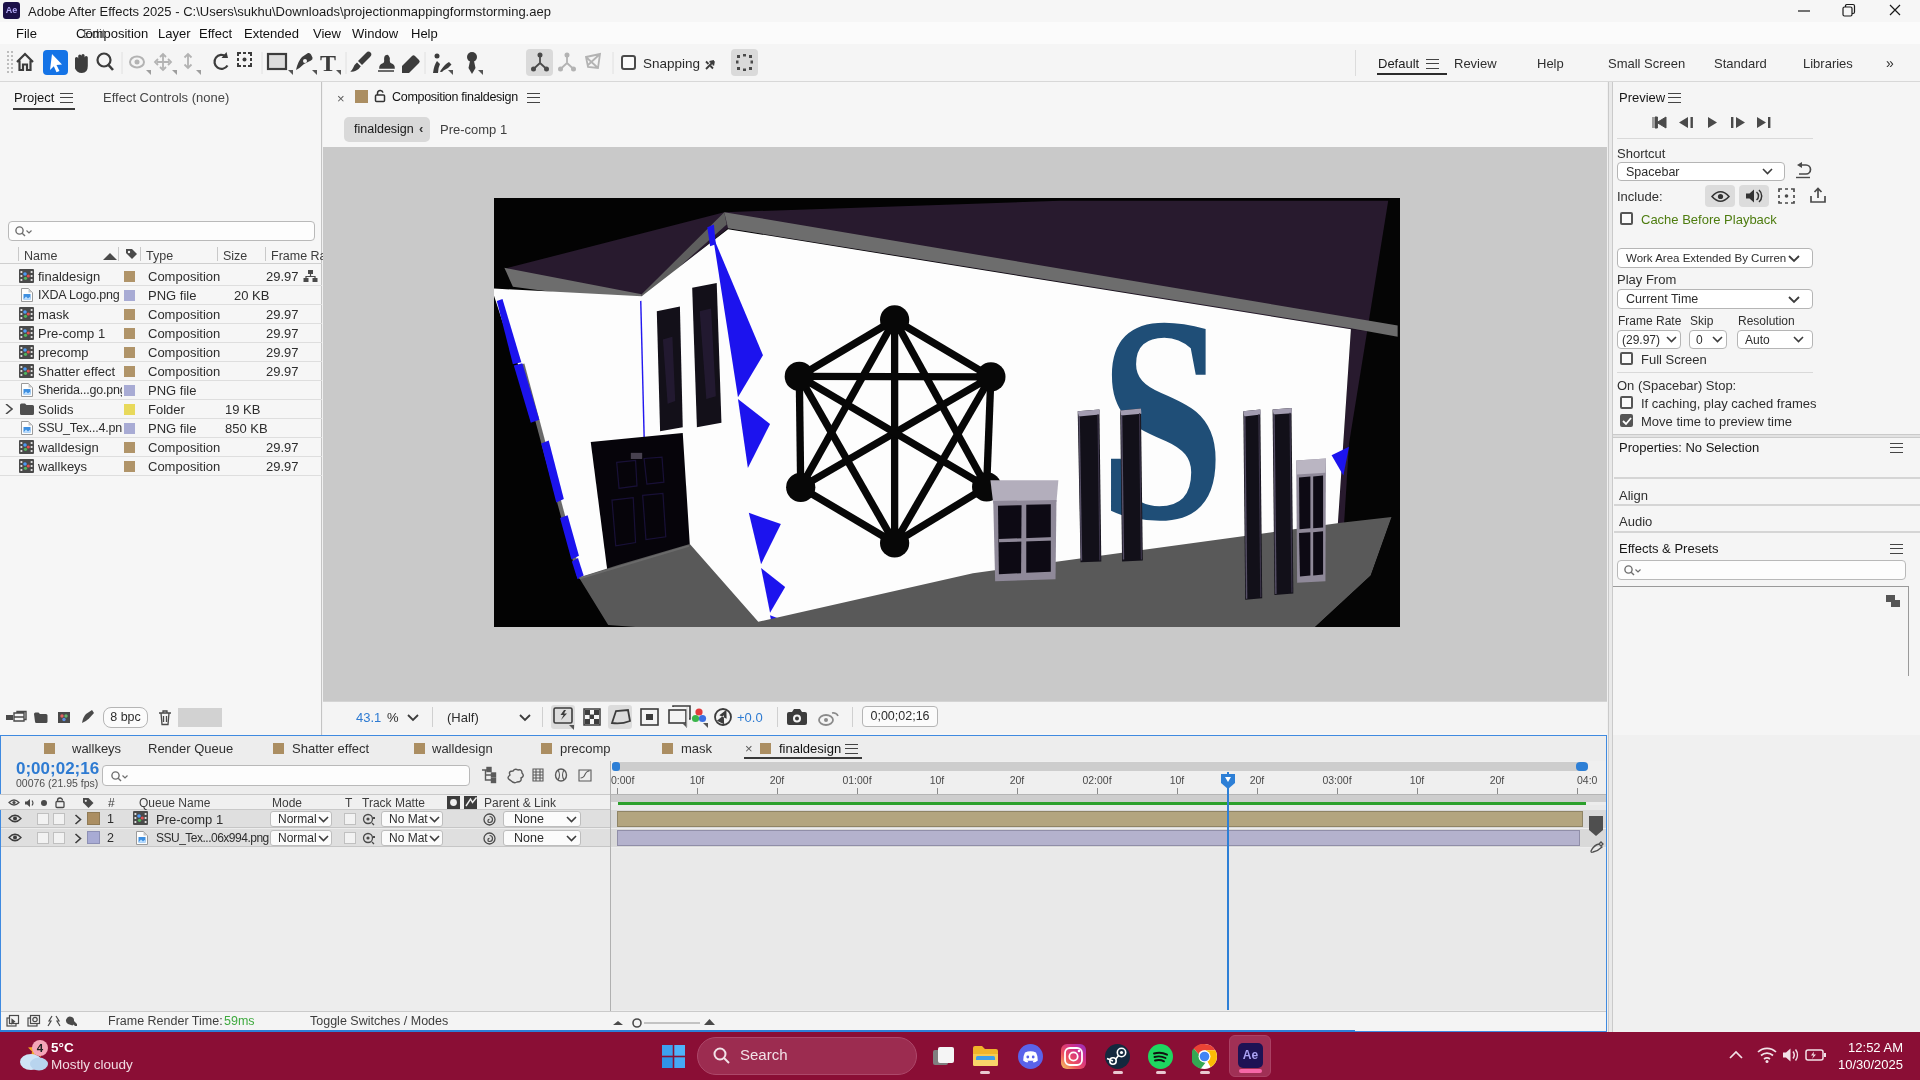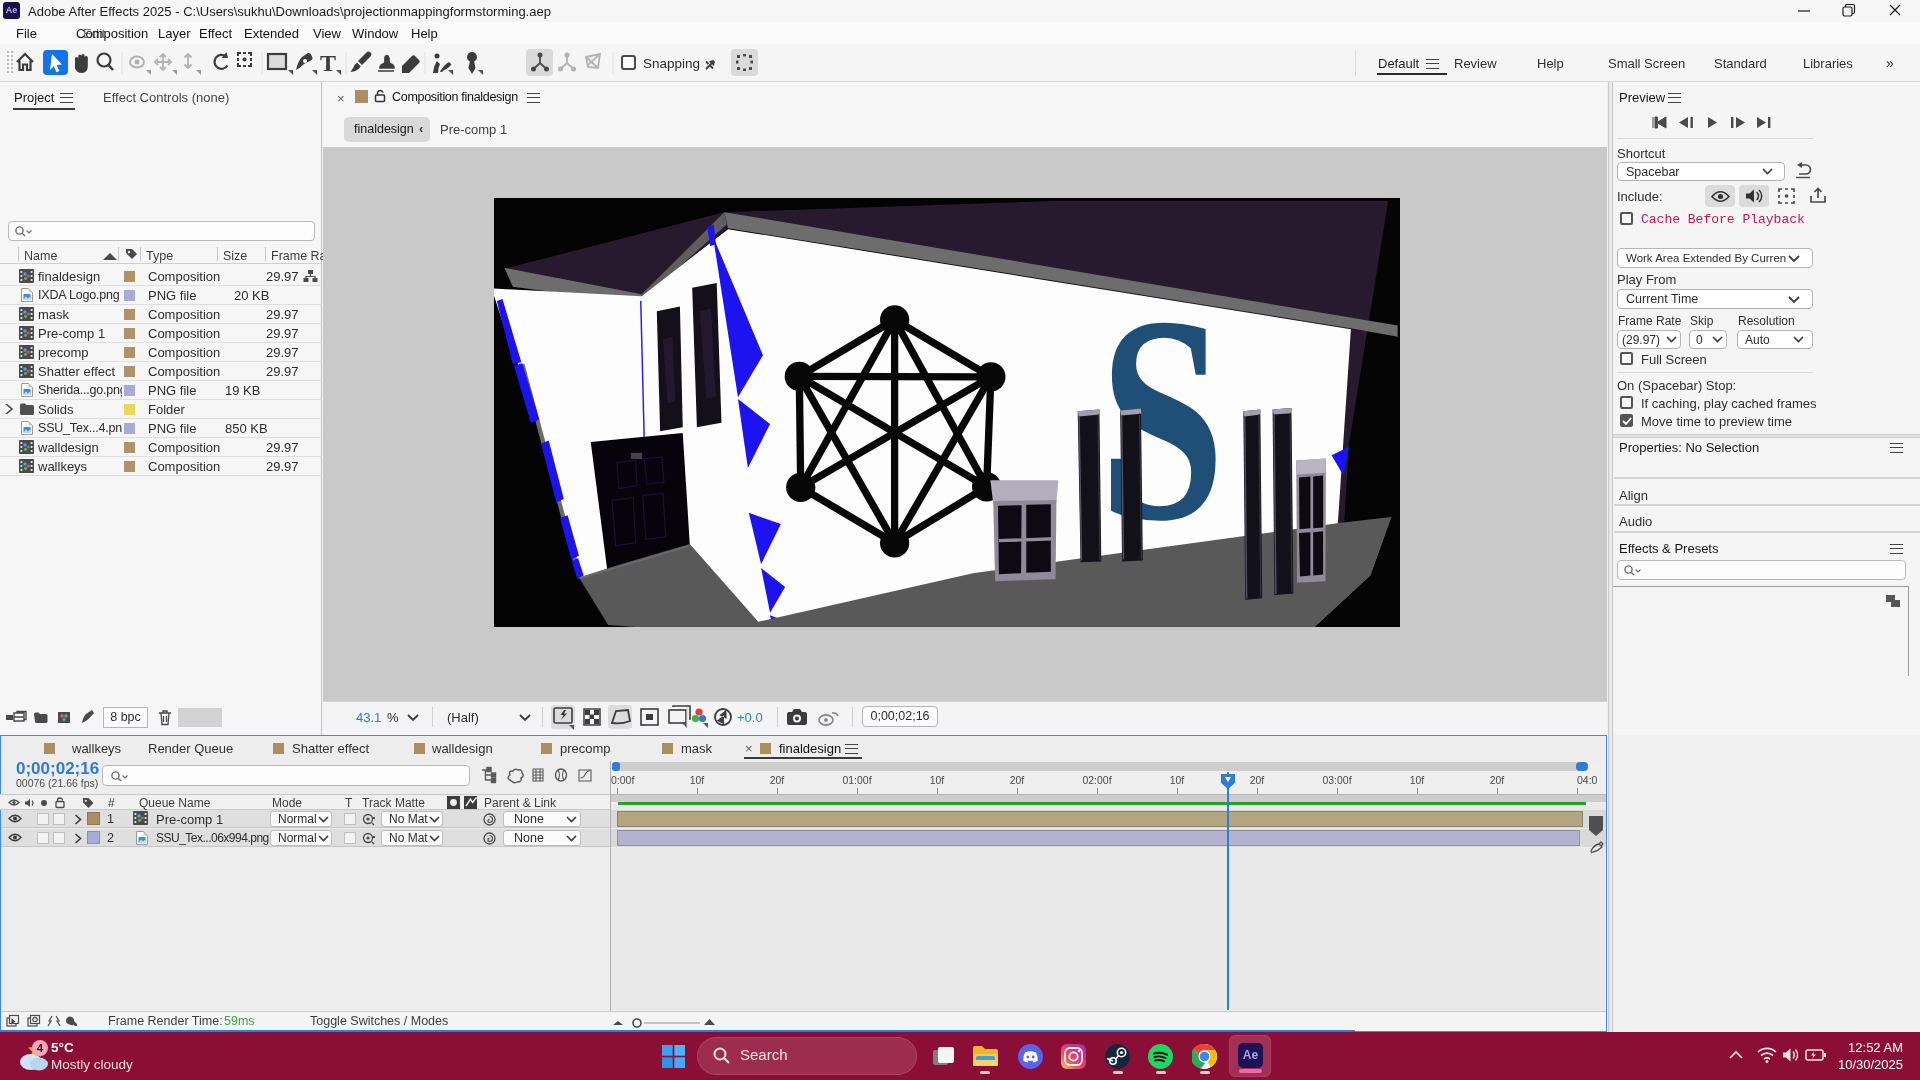--- a/index.html
+++ b/index.html
@@ -281,21 +281,21 @@
 <div class="abs" style="left:0;top:399px;width:322px;height:1px;background:#dedede;"></div>
 <svg class="abs" style="left:21px;top:383px;" width="12" height="14" viewBox="0 0 12 14">
     <path d="M0.5 0.5 h7 l4 4 v9 h-11 z" fill="#fdfdfd" stroke="#9a9a9a" stroke-width="1"></path>
     <path d="M7.5 0.5 l4 4 h-4 z" fill="#c7c7c7"></path>
     <rect x="2.5" y="6" width="7" height="5.5" fill="#3e8fe0"></rect>
     <path d="M2.5 11.5 l2.5 -3 l2 2 l1.5 -1.5 l1 1 v1.5 z" fill="#bfe0ff"></path>
   </svg>
 <div class="abs" style="left:38px;top:383px;font-size:12.5px;letter-spacing:-0.2px;color:#2d2d2d;white-space:nowrap;overflow:hidden;width:84px;">Sherida...go.png</div>
 <div class="abs" style="left:124px;top:385px;width:11px;height:11px;background:#a8abd4;"></div>
 <div class="abs" style="left:148px;top:383px;font-size:13px;color:#2d2d2d;">PNG file</div>
-<div class="abs" style="left:225px;top:383px;font-size:13px;color:#2d2d2d;">19 KB</div>
+<div class="abs" style="left:225px;top:402px;font-size:13px;color:#2d2d2d;">19 KB</div>
 <div class="abs" style="left:0;top:418px;width:322px;height:1px;background:#dedede;"></div>
 <svg class="abs" style="left:5px;top:404px;" width="8" height="10">
     <path d="M1 0 L7 5 L1 10" fill="none" stroke="#4a4a4a" stroke-width="1.6"></path>
   </svg>
 <svg class="abs" style="left:20px;top:403px;" width="14" height="12" viewBox="0 0 14 12">
     <path d="M0 2 q0 -1.5 1.5 -1.5 h3.5 l1.5 1.5 h6 q1.5 0 1.5 1.5 v7 q0 1.5 -1.5 1.5 h-11 q-1.5 0 -1.5 -1.5 z" fill="#4f4f4f"></path>
   </svg>
 <div class="abs" style="left:38px;top:402px;font-size:13px;color:#2d2d2d;">Solids</div>
 <div class="abs" style="left:124px;top:404px;width:11px;height:11px;background:#e8d95b;"></div>
 <div class="abs" style="left:148px;top:402px;font-size:13px;color:#2d2d2d;">Folder</div>
@@ -350,21 +350,21 @@
   <rect x="2" y="7" width="7" height="5" fill="#4a4a4a" stroke="none"></rect>
   <path d="M10 5 h10 v8 h-10 z M10 9 h10 M13 5 v-1.5 h9 v8 h-1.5"></path>
   <path d="M30 6 q0 -1.5 1.5 -1.5 h3 l1.5 1.5 h6 q1.5 0 1.5 1.5 v6 q0 1.5 -1.5 1.5 h-9.5 q-1.5 0 -1.5 -1.5 z" fill="#4a4a4a" stroke="none"></path>
   <rect x="54" y="4" width="12" height="11" fill="#4a4a4a" stroke="none"></rect>
   <circle cx="58" cy="8" r="1.7" fill="#e56363" stroke="none"></circle>
       <circle cx="62" cy="8" r="1.7" fill="#67b56b" stroke="none"></circle>
       <circle cx="60" cy="11.5" r="1.7" fill="#5f8fe0" stroke="none"></circle>
   <path d="M78 15 q1 -6 4 -9 l6 -4 l2 3 l-5 5.5 q-3 3 -7 4.5 z" fill="#4a4a4a" stroke="none"></path>
  </g>
 </svg>
-<div class="abs" style="left:103px;top:707px;width:45px;height:21px;background:#fbfbfb;border:1px solid #b5b5b5;border-radius:0;text-align:center;line-height:19px;font-size:12.5px;color:#2d2d2d;">8 bpc</div>
+<div class="abs" style="left:103px;top:707px;width:45px;height:21px;background:#fbfbfb;border:1px solid #b5b5b5;border-radius:8px;text-align:center;line-height:19px;font-size:12.5px;color:#2d2d2d;">8 bpc</div>
 <svg class="abs" style="left:158px;top:709px;" width="14" height="17" viewBox="0 0 14 17">
  <path d="M1 4 h12 M5 4 V2 h4 v2 M3 4 l1 11.5 h6 L11 4 M5.5 7 v6 M8.5 7 v6" stroke="#4a4a4a" stroke-width="1.3" fill="none"></path>
 </svg>
 <div class="abs" style="left:178px;top:708px;width:44px;height:19px;background:#d2d2d2;"></div>
 
 <div class="abs" style="left:323px;top:82px;width:1284px;height:653px;background:#f6f6f6;"></div>
 <div class="abs" style="left:337px;top:91px;font-size:13px;color:#5a5a5a;">×</div>
 <div class="abs" style="left:355px;top:90px;width:13px;height:13px;background:#ab8e62;"></div>
 <svg class="abs" style="left:374px;top:89px;" width="12" height="14" viewBox="0 0 12 14">
  <rect x="1.5" y="6" width="9" height="6.5" rx="1" fill="none" stroke="#333" stroke-width="1.5"></rect>
@@ -571,21 +571,21 @@
 <svg class="abs" style="left:1777px;top:187px;" width="19" height="18" viewBox="0 0 19 18">
  <g stroke="#4a4a4a" fill="none" stroke-width="1.7">
   <path d="M2 5 v-3 h3 M8 2 h3 M14 2 h3 v3 M17 8 v3 M17 14 v2 h-3 M8 16 h3 M2 14 v2 h3 M2 8 v3"></path>
  </g>
  <circle cx="9.5" cy="9" r="1.8" fill="#4a4a4a"></circle>
 </svg>
 <svg class="abs" style="left:1809px;top:187px;" width="18" height="17" viewBox="0 0 18 17">
  <path d="M2 9 v6 h14 V9 M9 11 V2 M5.5 5 L9 1.5 L12.5 5" fill="none" stroke="#4a4a4a" stroke-width="1.7"></path>
 </svg>
 <div class="chk" style="left:1620px;top:212px;"></div>
-<div class="abs" style="left:1641px;top:212px;font-size:13px;color:#be185d;font-family:Liberation Mono, monospace;">Cache Before Playback</div>
+<div class="abs" style="left:1641px;top:212px;font-size:13px;color:#4d7c0f;">Cache Before Playback</div>
 <div class="abs" style="left:1617px;top:231px;font-size:13px;color:#2f2f2f;margin-top:16px;">Range</div>
 <div class="ddl" style="left:1617px;top:248px;width:196px;height:20px;"></div>
 <div class="abs" style="left:1626px;top:252px;width:160px;overflow:hidden;white-space:nowrap;font-size:11.5px;color:#2d2d2d;">Work Area Extended By Current...</div>
 <svg class="abs" style="left:1788px;top:255px;" width="12" height="8">
     <path d="M1 1 L6 6 L11 1" stroke="#3c3c3c" stroke-width="1.8" fill="none"></path>
   </svg>
 <div class="abs" style="left:1617px;top:272px;font-size:13px;color:#2f2f2f;">Play From</div>
 <div class="ddl" style="left:1617px;top:289px;width:196px;height:20px;"></div>
 <div class="abs" style="left:1626px;top:292px;font-size:12.5px;color:#2d2d2d;">Current Time</div>
 <svg class="abs" style="left:1788px;top:296px;" width="12" height="8">
@@ -656,21 +656,21 @@
 <div class="abs" style="left:560px;top:741px;font-size:13px;color:#2f2f2f;">precomp</div>
 <div class="abs" style="left:662px;top:743px;width:11px;height:11px;background:#ab8e62;"></div>
 <div class="abs" style="left:681px;top:741px;font-size:13px;color:#2f2f2f;">mask</div>
 <div class="abs" style="left:745px;top:741px;font-size:13px;color:#5a5a5a;">×</div>
 <div class="abs" style="left:760px;top:743px;width:11px;height:11px;background:#ab8e62;"></div>
 <div class="abs" style="left:779px;top:741px;font-size:13px;color:#111;">finaldesign</div>
 <div class="hamb" style="left:845px;top:744px;"></div>
 <div class="abs" style="left:744px;top:757px;width:118px;height:2px;background:#3a3a3a;"></div>
 
 <div class="abs" style="left:16px;top:759px;font-size:17px;font-weight:bold;color:#2e7bd2;">0;00;02;16</div>
-<div class="abs" style="left:16px;top:777px;font-size:10.5px;color:#4f4f4f;">00076 (21.66 fps)</div>
+<div class="abs" style="left:16px;top:777px;font-size:10.5px;color:#4f4f4f;">00076 (21.95 fps)</div>
 <div class="abs" style="left:102px;top:765px;width:368px;height:21px;background:#fdfdfd;border:1px solid #b9b9b9;border-radius:4px;"></div>
 <svg class="abs" style="left:110px;top:770px;" width="20" height="13" viewBox="0 0 20 13">
  <circle cx="5.5" cy="5.5" r="3.6" fill="none" stroke="#6e6e6e" stroke-width="1.4"></circle>
  <line x1="8.2" y1="8.2" x2="11" y2="11" stroke="#6e6e6e" stroke-width="1.4"></line>
  <path d="M12.5 5.5 L15 8 L17.5 5.5" fill="none" stroke="#6e6e6e" stroke-width="1.2"></path>
 </svg>
 <svg class="abs" style="left:480px;top:766px;" width="125" height="20" viewBox="0 0 125 20">
  <g stroke="#5a5a5a" stroke-width="1.4" fill="none">
   <path d="M2 4 h7 M5.5 4 v5 h6 M5.5 9 v5 h6"></path>
       <rect x="11.5" y="7" width="4" height="4" fill="#5a5a5a"></rect>

